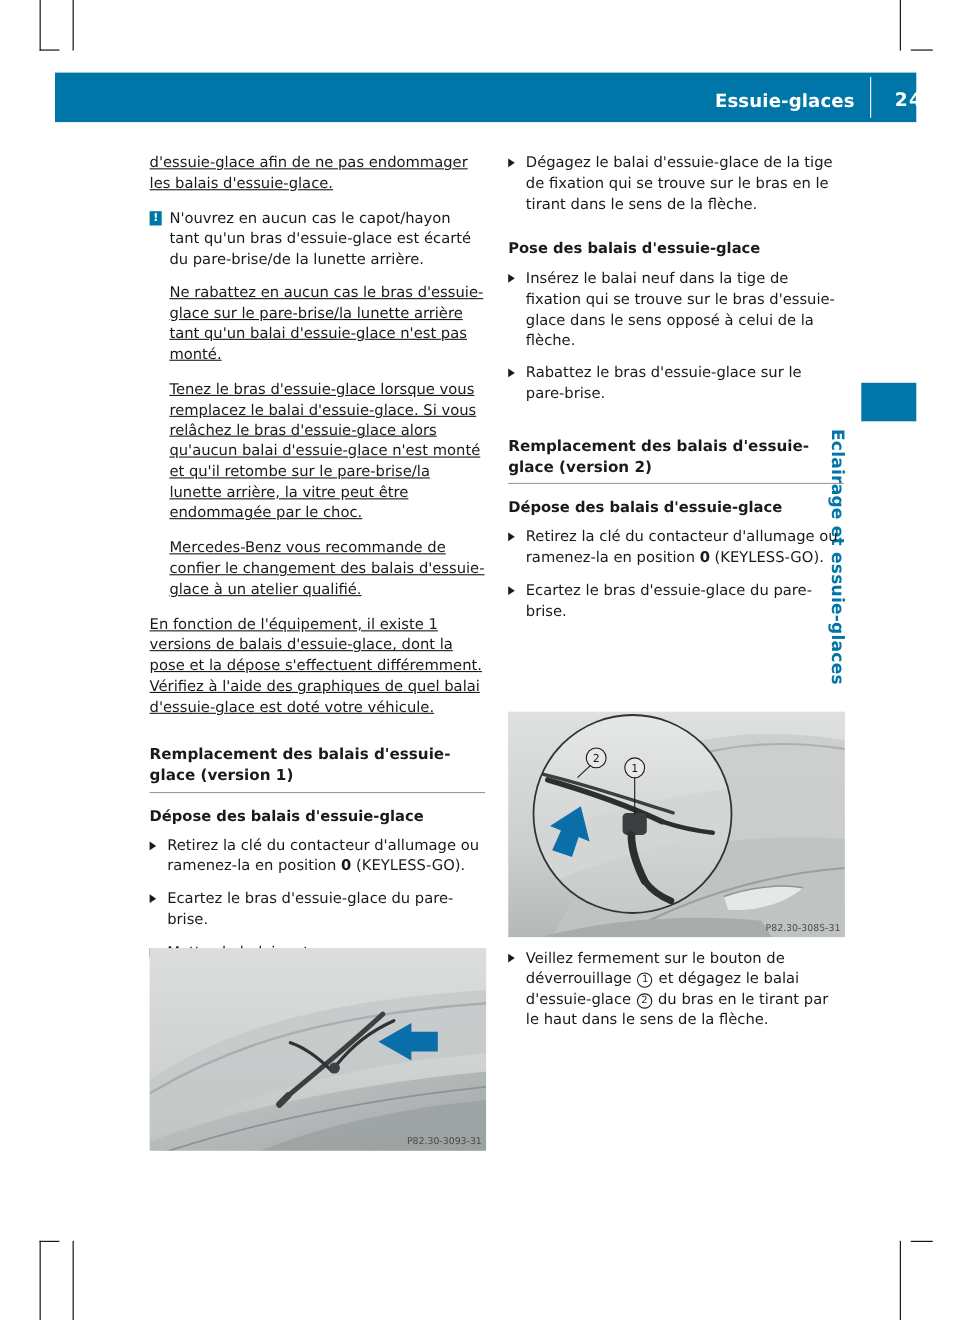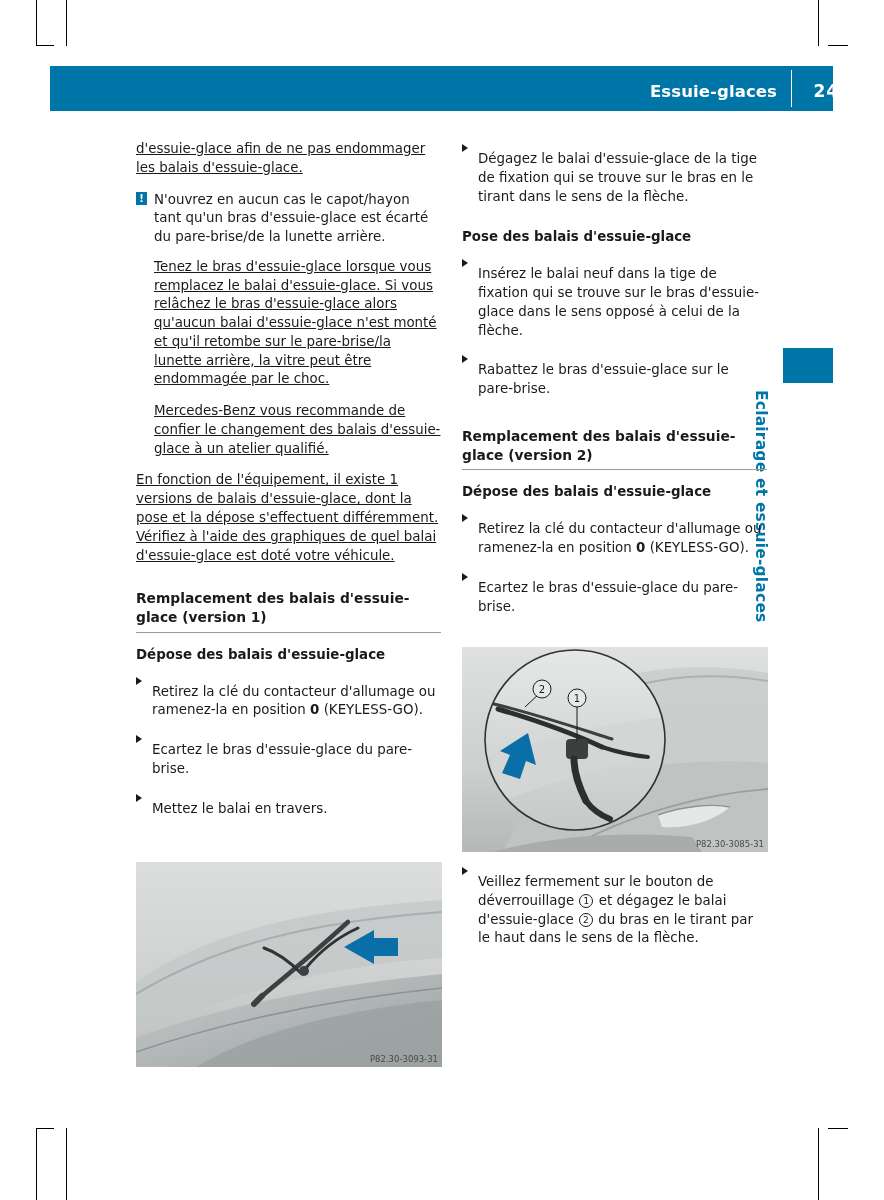--- a/index.html
+++ b/index.html
@@ -136,21 +136,21 @@
     padding-top: 4px;
   }
   .bullet .tri i {
     display: block;
     width: 0;
     height: 0;
     border-left: 6px solid #1a1a1a;
     border-top: 4px solid transparent;
     border-bottom: 4px solid transparent;
   }
-  .bullet .btext { flex: 1; margin-top: 10px; }
+  .bullet .btext { flex: 1; }
 
   h3.sub {
     font-size: 13.4px;
     font-weight: bold;
     margin: 0 0 9px 0;
     line-height: 1.35;
   }
   h2.sect {
     font-size: 13.8px;
     font-weight: bold;
@@ -184,21 +184,21 @@
   .fig {
     position: relative;
     background: #d7d9d9;
     overflow: hidden;
   }
   .fig-left {
     position: absolute;
     left: 136px;
     top: 862px;
     width: 306px;
-    height: 205px;
+    height: 184px;
   }
   .fig-right {
     position: absolute;
     left: 462px;
     top: 647px;
     width: 306px;
     height: 205px;
   }
   .fig-code {
     position: absolute;
@@ -235,20 +235,21 @@
 <div class="col col-left">
 
   <p class="para">d'essuie-glace afin de ne pas endommager les balais d'essuie-glace.</p>
 
   <div class="warn-row">
     <div class="warn-icon">
       <div class="box">!</div>
     </div>
     <div class="warn-text">N'ouvrez en aucun cas le capot/hayon tant qu'un bras d'essuie-glace est écarté du pare-brise/de la lunette arrière.</div>
   </div>
+  <p class="para indent">Ne rabattez en aucun cas le bras d'essuie-glace sur le pare-brise/la lunette arrière tant qu'un balai d'essuie-glace n'est pas monté.</p>
   <p class="para indent">Tenez le bras d'essuie-glace lorsque vous remplacez le balai d'essuie-glace. Si vous relâchez le bras d'essuie-glace alors qu'aucun balai d'essuie-glace n'est monté et qu'il retombe sur le pare-brise/la lunette arrière, la vitre peut être endommagée par le choc.</p>
   <p class="para indent">Mercedes-Benz vous recommande de confier le changement des balais d'essuie-glace à un atelier qualifié.</p>
 
   <p class="para">En fonction de l'équipement, il existe 1 versions de balais d'essuie-glace, dont la pose et la dépose s'effectuent différemment. Vérifiez à l'aide des graphiques de quel balai d'essuie-glace est doté votre véhicule.</p>
 
   <div class="spacer-md"></div>
   <h2 class="sect">Remplacement des balais d'essuie-glace (version 1)</h2>
   <div class="rule"></div>
 
   <h3 class="sub">Dépose des balais d'essuie-glace</h3>

